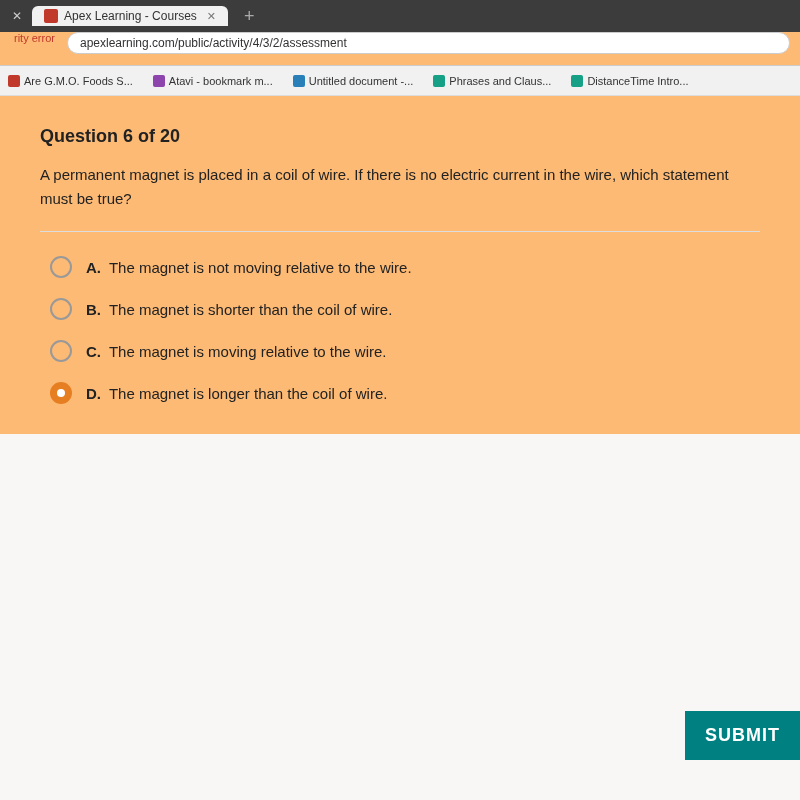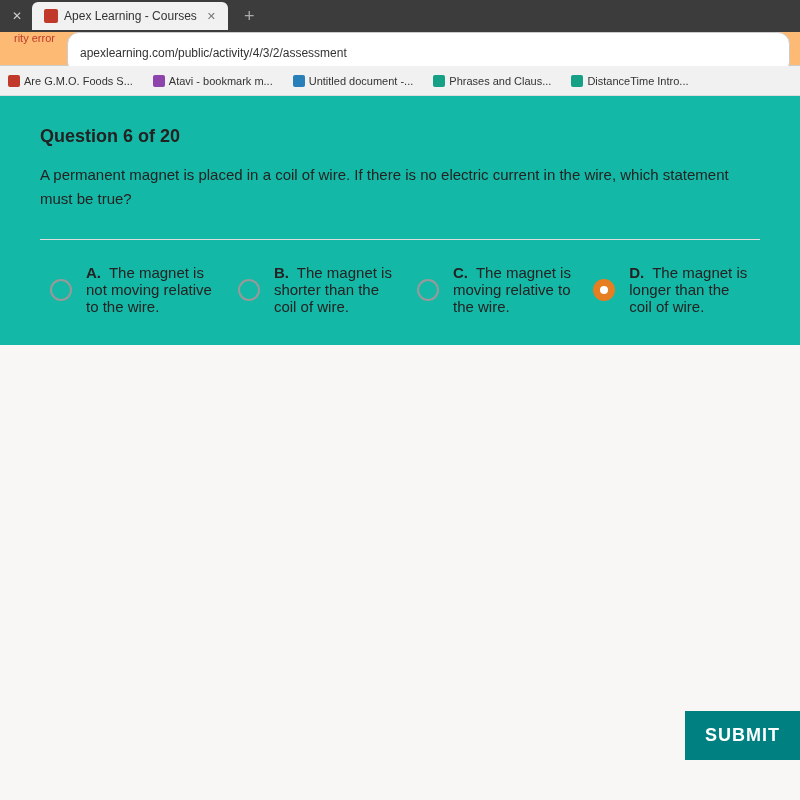--- a/index.html
+++ b/index.html
@@ -37,21 +37,21 @@
 
     .tab {
       background: #f1f1f1;
       border-radius: 6px 6px 0 0;
       padding: 4px 12px;
       font-size: 12px;
       display: flex;
       align-items: center;
       gap: 6px;
       color: #333;
-      height: 28px;
+      height: 20px;
     }
 
     .tab-favicon {
       width: 14px;
       height: 14px;
       background: #c0392b;
       border-radius: 2px;
       display: inline-block;
     }
 
@@ -71,21 +71,21 @@
       padding: 0 10px;
       gap: 8px;
       border-bottom: 1px solid #ccc;
     }
 
     .address-input {
       flex: 1;
       background: white;
       border: 1px solid #ccc;
       border-radius: 12px;
-      padding: 13px 12px;
+      padding: 3px 12px;
       font-size: 12px;
       color: #333;
       outline: none;
     }
 
     .bookmarks-bar {
       background: #f1f1f1;
       height: 30px;
       display: flex;
       align-items: center;
@@ -115,46 +115,47 @@
       flex-shrink: 0;
     }
 
     .bf-red { background: #c0392b; }
     .bf-purple { background: #8e44ad; }
     .bf-blue { background: #2980b9; }
     .bf-teal { background: #16a085; }
 
     .assessment-area {
       padding: 30px 40px;
-      background: #14b8a6;
+      background: #fdba74;
     }
 
     .question-title {
       font-weight: bold;
       font-size: 18px;
       color: #222;
       margin-bottom: 16px;
     }
 
     .question-text {
       font-size: 15px;
       color: #222;
       line-height: 1.6;
-      margin-bottom: 28px;
+      margin-bottom: 20px;
     }
 
     .divider {
       border: none;
       border-top: 1px solid #ddd;
       margin-bottom: 24px;
     }
 
     .options-list {
       list-style: none;
       display: flex;
+      flex-direction: column;
       gap: 20px;
       padding: 0 10px;
       justify-content: space-between;
     }
 
     .option-item {
       display: flex;
       align-items: center;
       gap: 14px;
       font-size: 15px;

